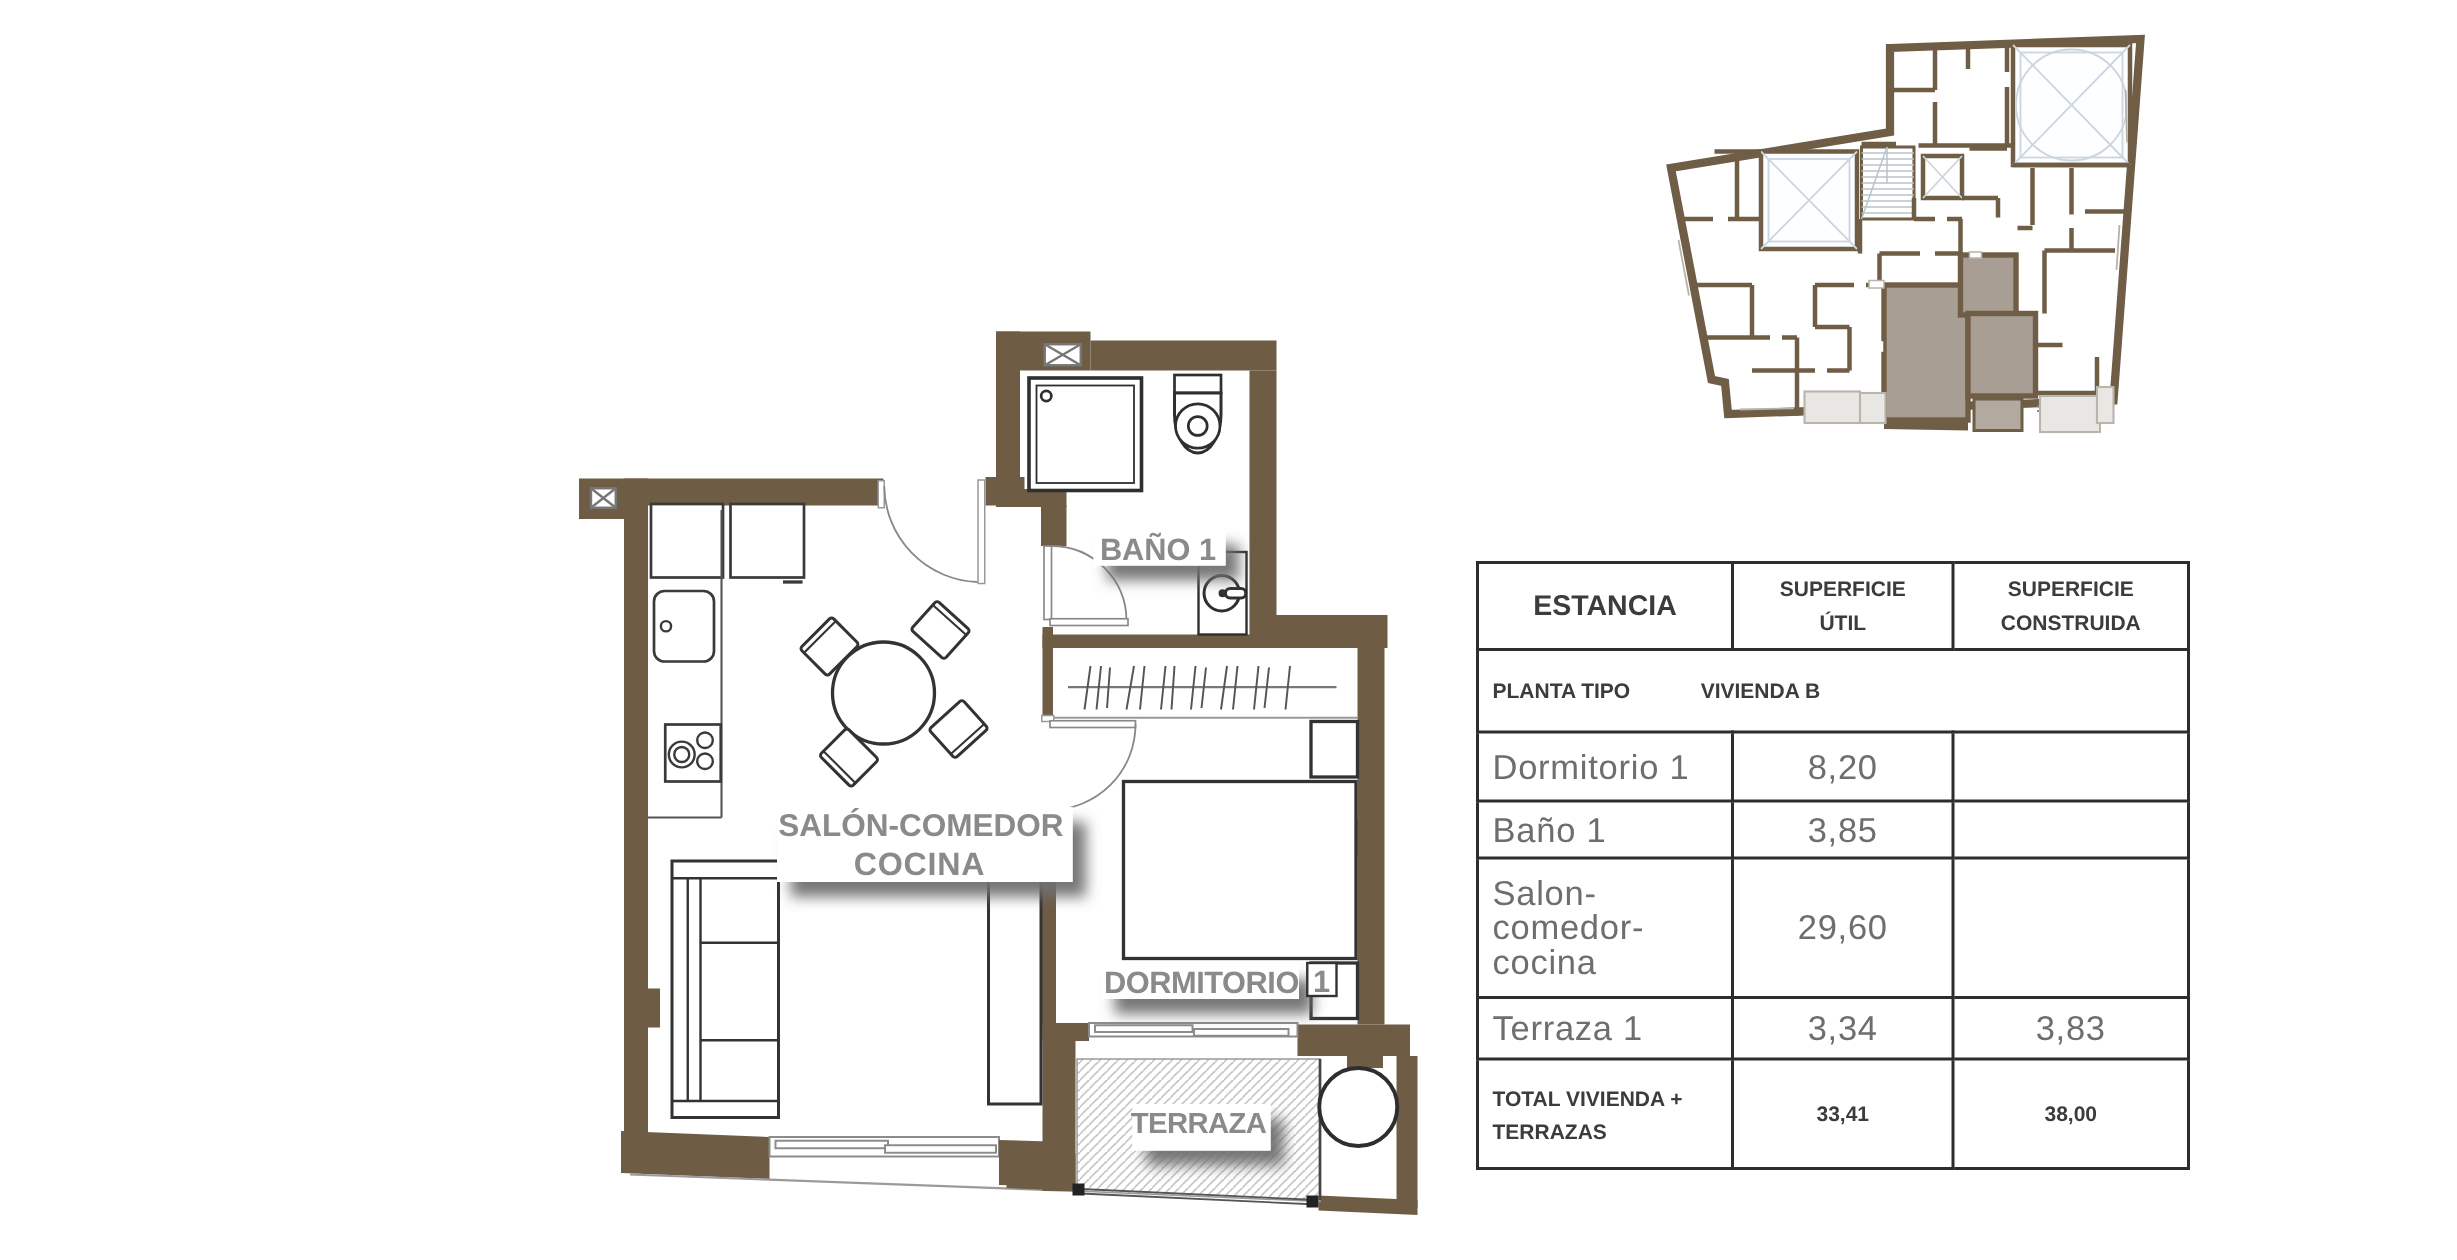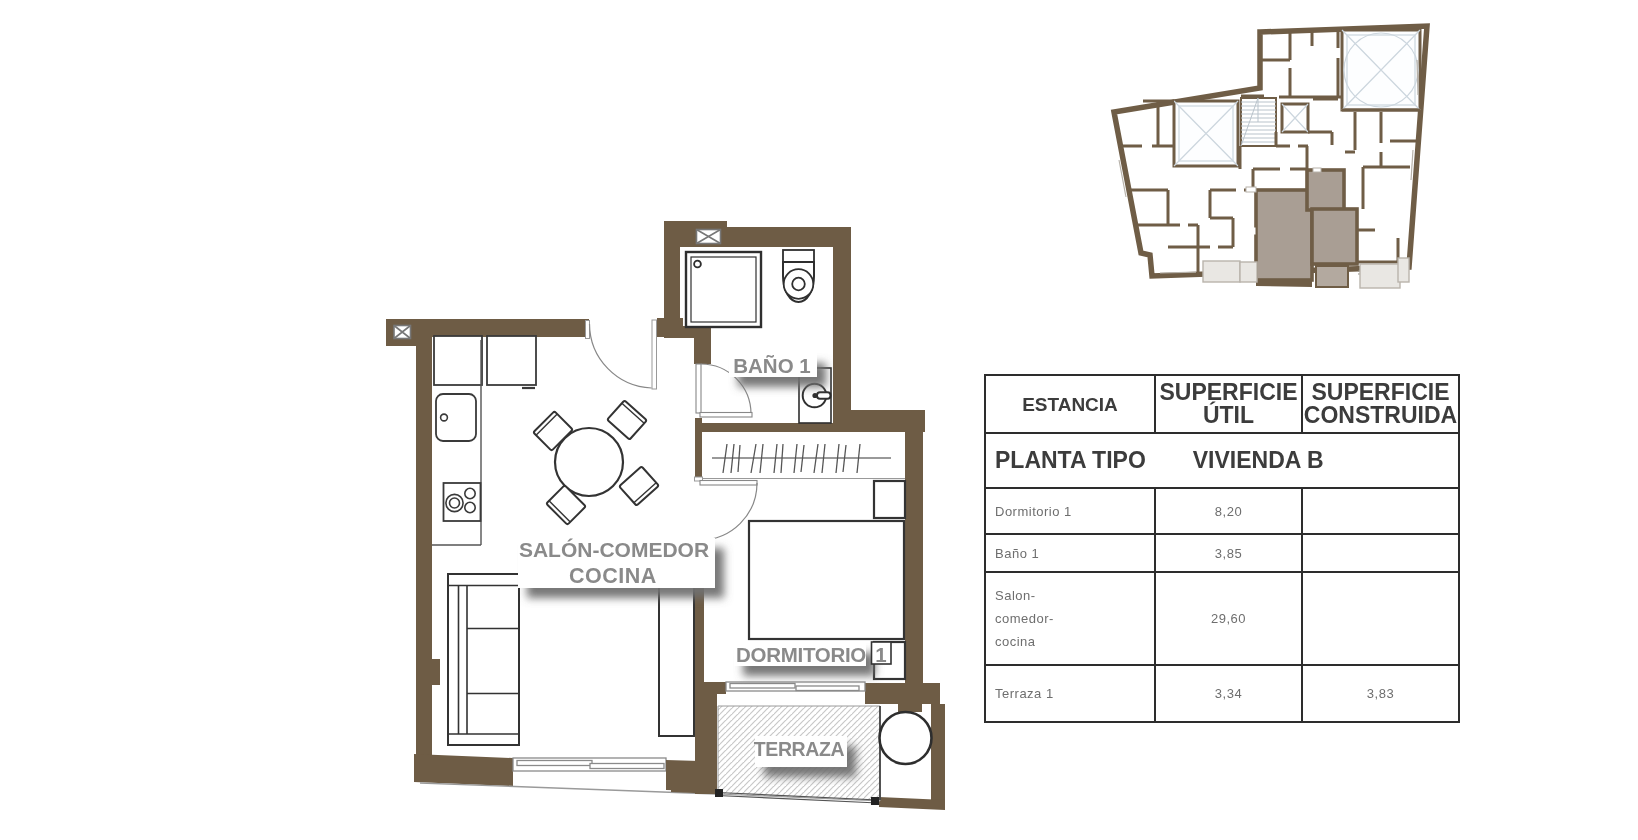--- a/index.html
+++ b/index.html
@@ -2,24 +2,24 @@
 <html><head>
 <meta charset="utf-8">
 <style>
 html,body{margin:0;padding:0;background:#ffffff;width:1638px;height:840px;overflow:hidden;
 font-family:"Liberation Sans",sans-serif;}
 #stage{position:relative;width:1638px;height:840px;}
 svg text{font-family:"Liberation Sans",sans-serif;}
 #tbl{position:absolute;left:984px;top:374px;width:474px;border-collapse:collapse;
 table-layout:fixed;color:#3c3c3c;}
 #tbl td{border:2px solid #2d2d2d;padding:0 0 0 9px;vertical-align:middle;
-font-size:23px;line-height:23px;}
+font-size:14px;line-height:23px;}
 #tbl td.num{text-align:center;padding:0;}
 #tbl td.b{font-weight:bold;color:#3c3c3c;letter-spacing:0px;}
-#tbl td.lt{color:#6e6e6e;letter-spacing:0.5px;font-size:13px;}
+#tbl td.lt{color:#6e6e6e;letter-spacing:0.5px;font-size:23px;}
 </style>
 </head>
 <body>
 <div id="stage">
 <svg width="1638" height="840" viewBox="0 0 1638 840">
 <defs>
 <filter id="lsh" x="-40%" y="-40%" width="220%" height="260%">
 <feDropShadow dx="9" dy="10" stdDeviation="4.5" flood-color="#6f6f6f" flood-opacity="0.95"></feDropShadow>
 </filter>
 <pattern id="hatch" width="6" height="6" patternUnits="userSpaceOnUse">
@@ -375,21 +375,26 @@
 <td class="num"></td>
 </tr>
 
 <tr style="height:93px">
 <td class="lt">Salon-<br>comedor-<br>cocina</td>
 <td class="lt num">29,60</td>
 <td class="num"></td>
 </tr>
 
 
-<tr style="height:57px">
+<tr style="height:41px">
 <td class="lt">Terraza 1</td>
 <td class="lt num">3,34</td>
 <td class="lt num">3,83</td>
 </tr>
 
+<tr style="height:73px">
+<td class="b" style="line-height:22px">TOTAL VIVIENDA + TERRAZAS</td>
+<td class="b num">33,41</td>
+<td class="b num">38,00</td>
+</tr>
 </tbody>
     </table>
 </div>
 
 </body></html>

